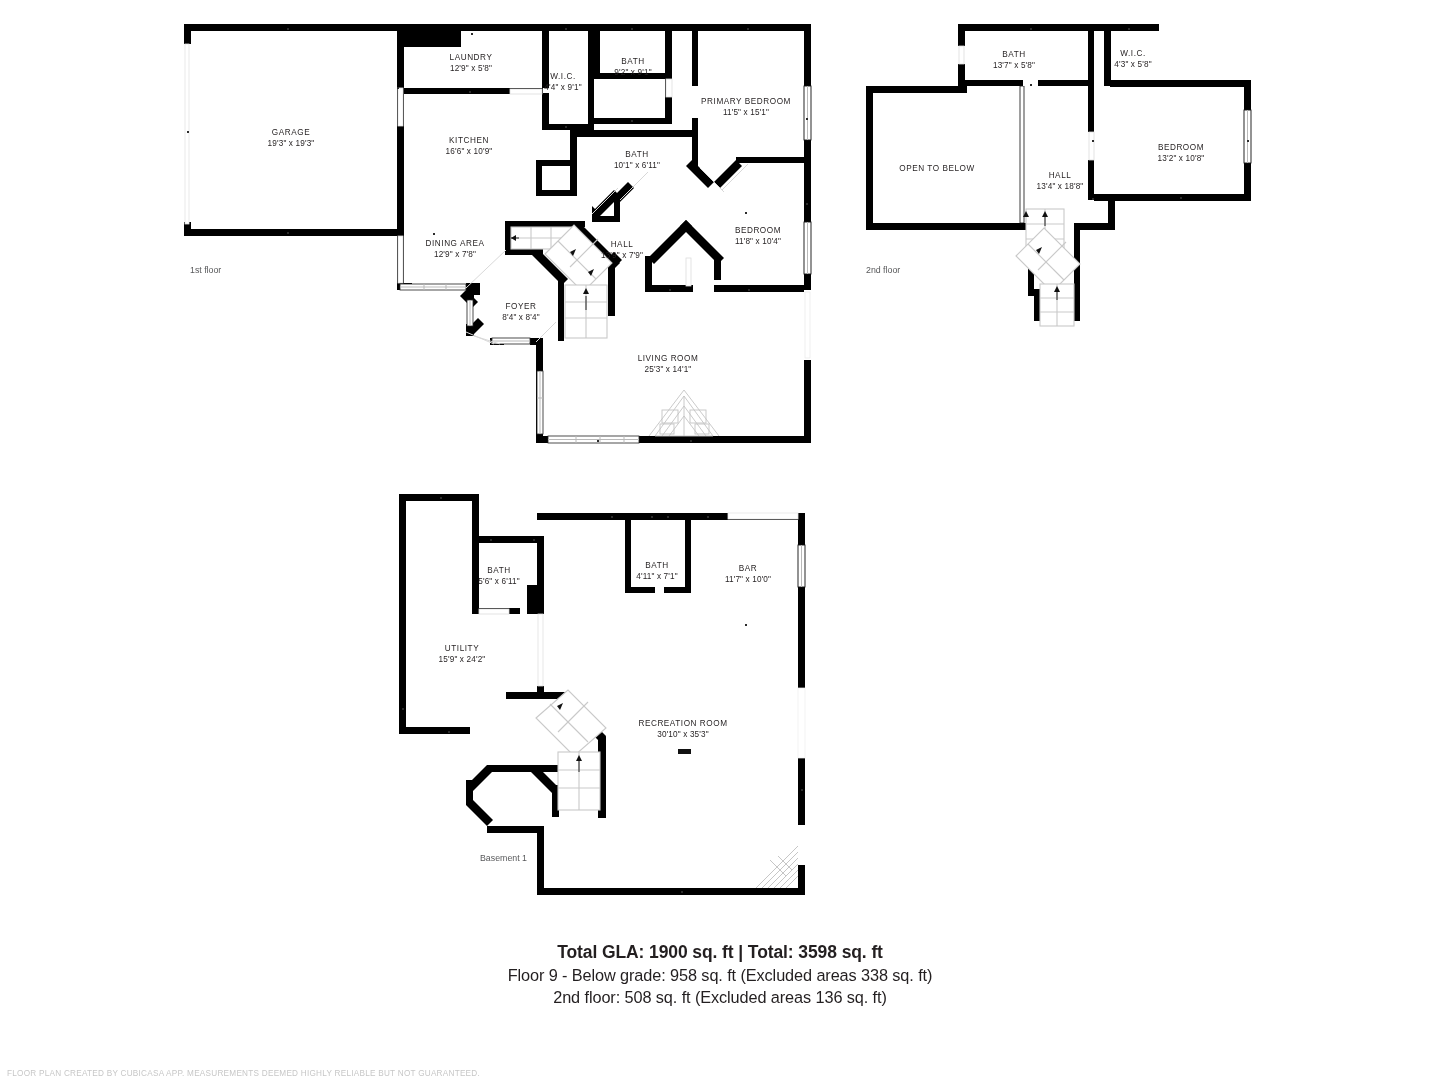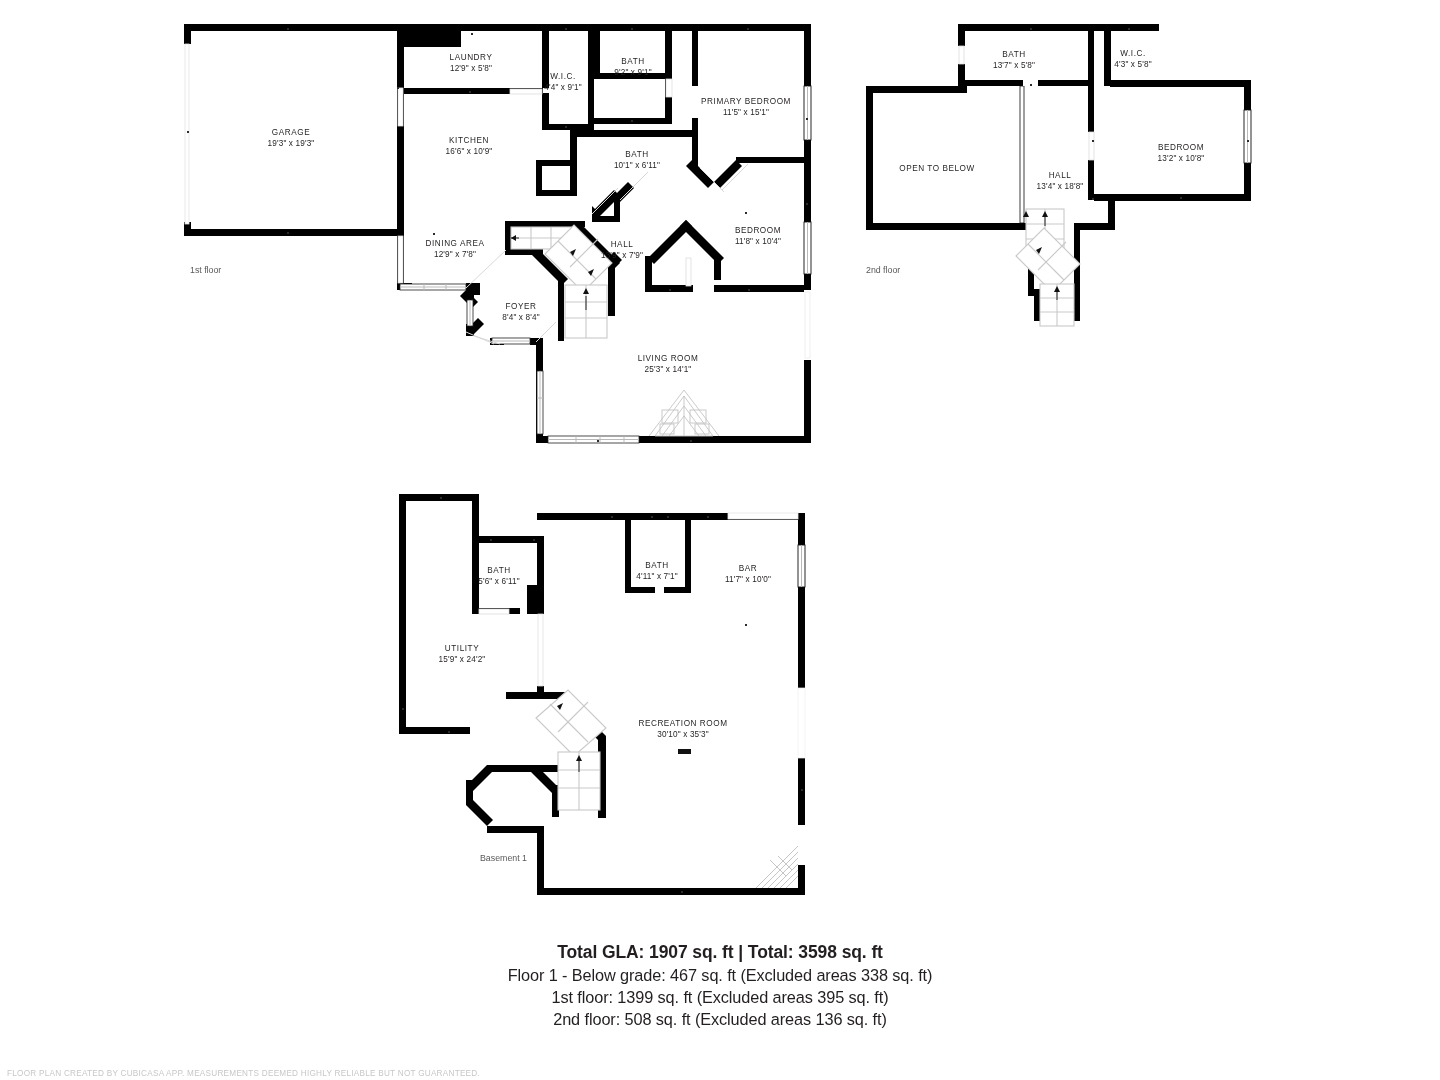--- a/index.html
+++ b/index.html
@@ -529,19 +529,18 @@
     <rect x="745" y="624" width="2" height="2"></rect>
       <rect x="681" y="891" width="2" height="2"></rect>
     <rect x="801" y="789" width="2" height="2"></rect>
       <rect x="448" y="731" width="2" height="2"></rect>
     <rect x="651" y="516" width="2" height="2"></rect>
       <rect x="707" y="516" width="2" height="2"></rect>
   </g>
 </svg>
 
 <div class="summary">
-  <div class="summary-total">Total GLA: 1907 sq. ft | Total: 3598 sq. ft</div>
-  <div class="summary-line">Floor 1 - Below grade: 467 sq. ft (Excluded areas 338 sq. ft)</div>
-  <div class="summary-line">1st floor: 1399 sq. ft (Excluded areas 395 sq. ft)</div>
+  <div class="summary-total">Total GLA: 1900 sq. ft | Total: 3598 sq. ft</div>
+  <div class="summary-line">Floor 9 - Below grade: 958 sq. ft (Excluded areas 338 sq. ft)</div>
   <div class="summary-line">2nd floor: 508 sq. ft (Excluded areas 136 sq. ft)</div>
 </div>
 
 <div class="disclaimer">FLOOR PLAN CREATED BY CUBICASA APP. MEASUREMENTS DEEMED HIGHLY RELIABLE BUT NOT GUARANTEED.</div>
 
 </body></html>

